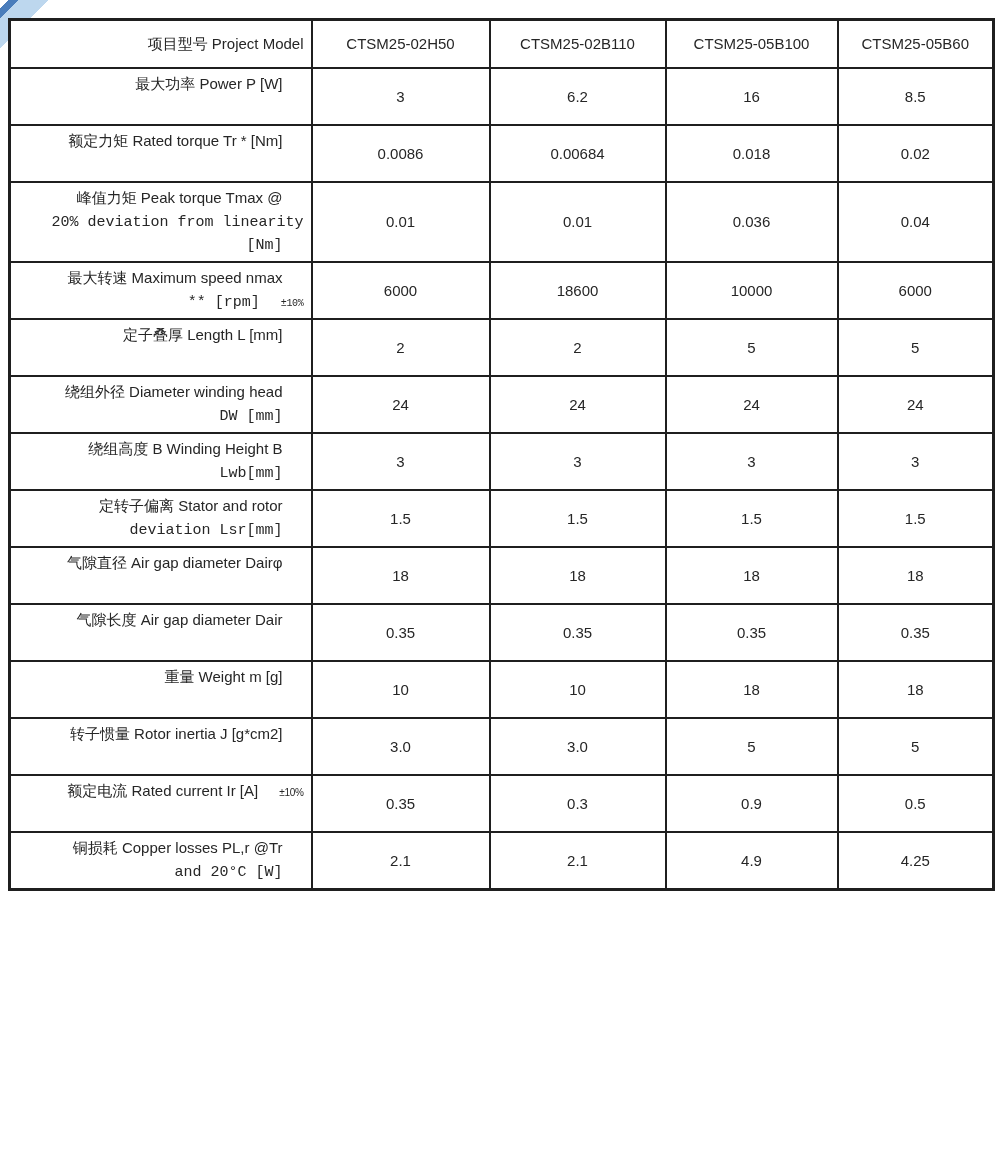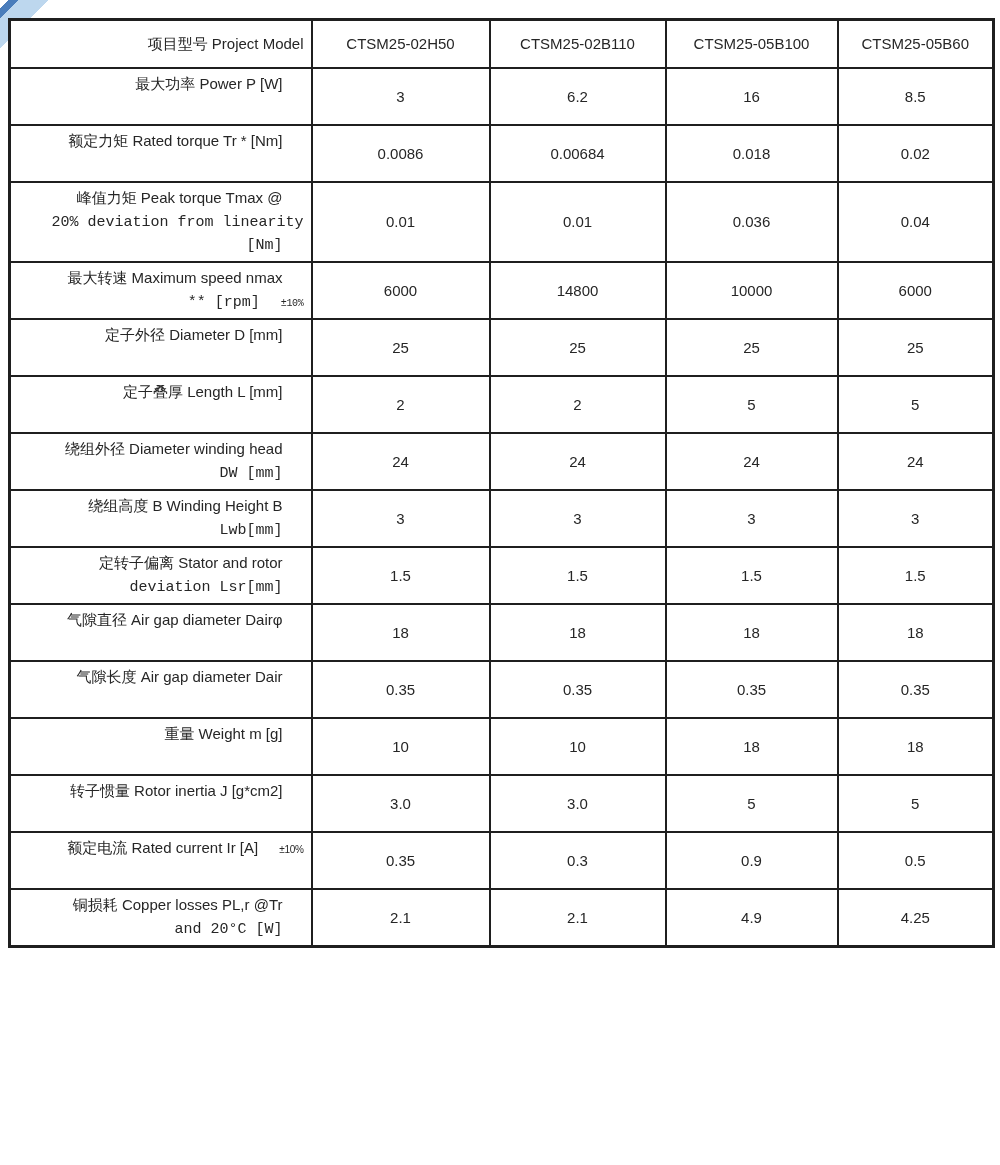--- a/index.html
+++ b/index.html
@@ -110,32 +110,25 @@
     <td class="c-label"><span>峰值力矩 Peak torque Tmax @</span><span class="note"></span><span class="l2"><span>20% deviation from linearity [Nm]</span><span class="note"></span></span></td>
     <td class="c-val">0.01</td>
     <td class="c-val">0.01</td>
     <td class="c-val">0.036</td>
     <td class="c-val">0.04</td>
   </tr>
 
   <tr>
     <td class="c-label"><span>最大转速  Maximum speed nmax</span><span class="note"></span><span class="l2"><span>** [rpm]</span><span class="note">±10%</span></span></td>
     <td class="c-val">6000</td>
-    <td class="c-val">14800</td>
+    <td class="c-val">18600</td>
     <td class="c-val">10000</td>
     <td class="c-val">6000</td>
   </tr>
 
-  <tr>
-    <td class="c-label"><span>定子外径 Diameter D [mm]</span><span class="note"></span><span class="l2"><span></span><span class="note"></span></span></td>
-    <td class="c-val">25</td>
-    <td class="c-val">25</td>
-    <td class="c-val">25</td>
-    <td class="c-val">25</td>
-  </tr>
 
   <tr>
     <td class="c-label"><span>定子叠厚 Length L [mm]</span><span class="note"></span><span class="l2"><span></span><span class="note"></span></span></td>
     <td class="c-val">2</td>
     <td class="c-val">2</td>
     <td class="c-val">5</td>
     <td class="c-val">5</td>
   </tr>
 
   <tr>

